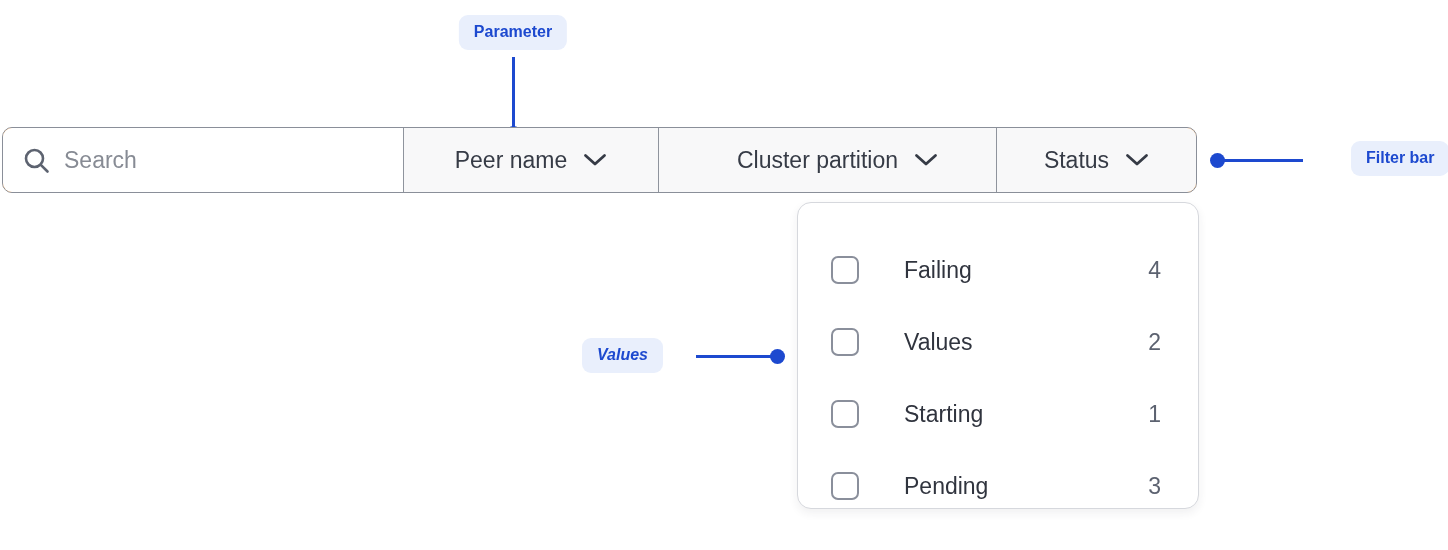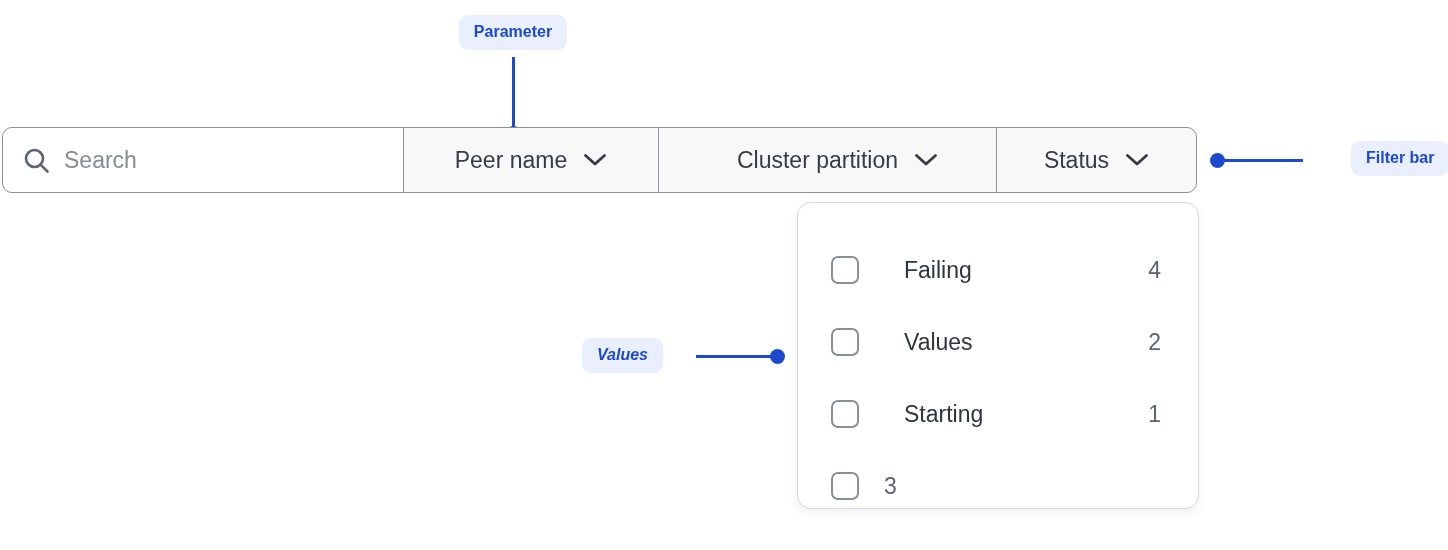--- a/index.html
+++ b/index.html
@@ -181,20 +181,21 @@
   </div>
 
   <div class="panel-row">
     <span class="checkbox"></span>
     <span class="row-label">Starting</span>
     <span class="row-count">1</span>
   </div>
 
   <div class="panel-row">
     <span class="checkbox"></span>
+    <span class="row-label">Pending</span>
     <span class="row-count">3</span>
   </div>
 
 </div>
 
 <div class="abs" style="left:582px; top:338px;font-style:italic;">
   <span class="callout">Values</span>
 </div>
 <div class="abs leader-line" style="left:696px; top:355px; width:76px; height:3px;"></div>
 <div class="abs leader-dot" style="left:770px; top:349px;"></div>

